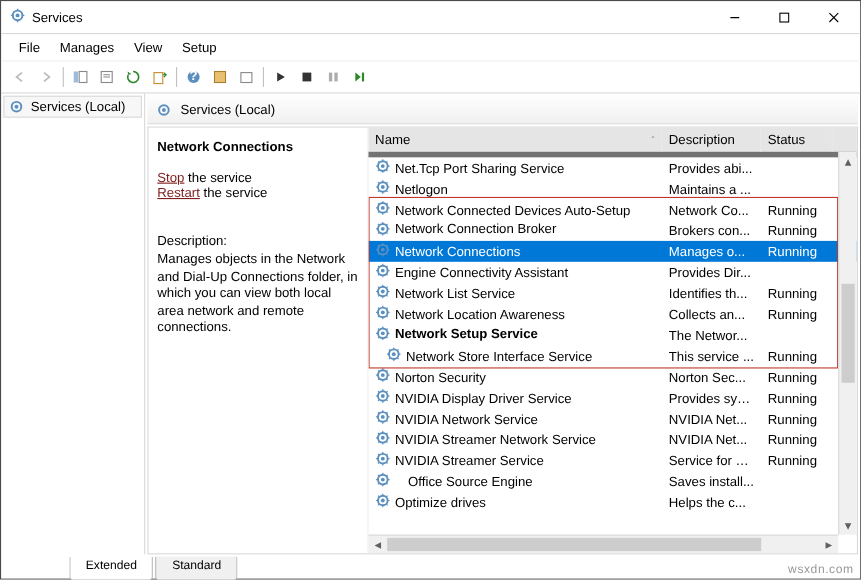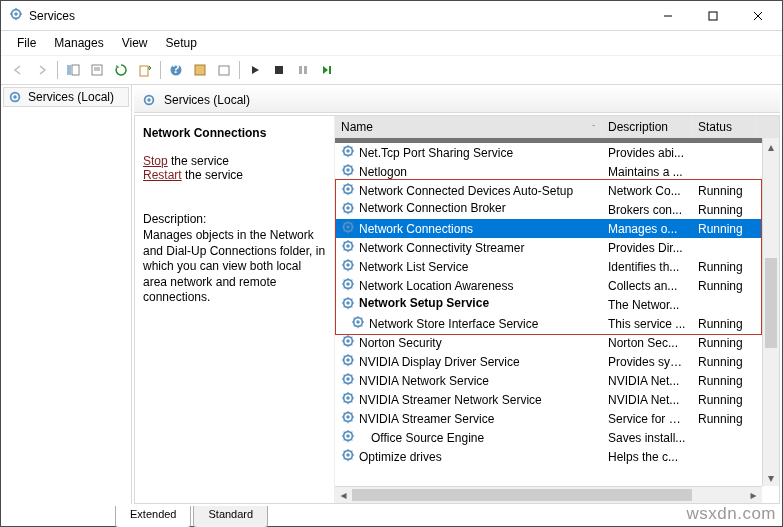--- a/index.html
+++ b/index.html
@@ -36,24 +36,24 @@
 .row.selected { background: #0078d7; color: #fff; }
 .row.selected .cell { color: #fff; }
 .highlight-box { position: absolute; border: 1px solid #c0392b; pointer-events: none; }
 .gear-icon { width: 14px; height: 14px; display: inline-block; }
 .scrollbar-v { position: absolute; right: 0; top: 22px; bottom: 17px; width: 17px; background: #f0f0f0; border-left: 1px solid #d9d9d9; }
 .scrollbar-v .thumb { position: absolute; left: 2px; right: 2px; top: 120px; height: 90px; background: #cdcdcd; }
 .scrollbar-v .arrow { position: absolute; left: 0; right: 0; height: 17px; display: flex; align-items: center; justify-content: center; color: #606060; }
 .scrollbar-h { position: absolute; left: 0; right: 17px; bottom: 0; height: 17px; background: #f0f0f0; border-top: 1px solid #d9d9d9; }
 .scrollbar-h .thumb { position: absolute; top: 2px; bottom: 2px; left: 17px; width: 340px; background: #cdcdcd; }
 .scrollbar-h .arrow { position: absolute; top: 0; bottom: 0; width: 17px; display: flex; align-items: center; justify-content: center; color: #606060; }
-.tabs { display: flex; margin: 2px 0 0 114px; height: 22px; }
+.tabs { display: flex; margin: 2px 0 0 62px; height: 22px; }
 .tabs .tab { border: 1px solid #adadad; border-top: none; padding: 2px 14px; background: #f0f0f0; border-radius: 0 0 4px 4px; margin-right: 2px; font-size: 11px; }
 .tabs .tab.active { background: #fff; }
-.watermark { position: absolute; right: 6px; bottom: 2px; font-size: 17px; color: #999; letter-spacing: 0.5px; }
+.watermark { position: absolute; right: 6px; bottom: 2px; font-size: 11px; color: #999; letter-spacing: 0.5px; }
 .col-name { width: 267px; }
 .col-desc { width: 90px; }
 .col-status { width: 65px; }
 .sort-arrow { margin-left: auto; color: #666; font-size: 8px; }
 </style>
 </head>
 <body>
 
 <div class="window">
 
@@ -335,21 +335,21 @@
                         <line x1="8" y1="1" x2="8" y2="3"></line>
                         <line x1="8" y1="13" x2="8" y2="15"></line>
                         <line x1="1" y1="8" x2="3" y2="8"></line>
                         <line x1="13" y1="8" x2="15" y2="8"></line>
                         <line x1="3" y1="3" x2="4.5" y2="4.5"></line>
                         <line x1="11.5" y1="11.5" x2="13" y2="13"></line>
                         <line x1="3" y1="13" x2="4.5" y2="11.5"></line>
                         <line x1="11.5" y1="4.5" x2="13" y2="3"></line>
                       </g>
                     </svg></span>
-                  <span>Network Connectivity Streamer</span>
+                  <span>Engine Connectivity Assistant</span>
                 </div>
                 <div class="cell col-desc">Provides Dir...</div>
                 <div class="cell col-status"></div>
               </div>
               <div class="row">
                 <div class="cell col-name" style="display: flex; align-items: center; gap: 4px;">
                   <span><svg class="gear-icon" viewBox="0 0 16 16">
                       <circle cx="8" cy="8" r="5" fill="none" stroke="#5a8fbf" stroke-width="2"></circle>
                       <circle cx="8" cy="8" r="2" fill="#5a8fbf"></circle>
                       <g stroke="#5a8fbf" stroke-width="1.2">

